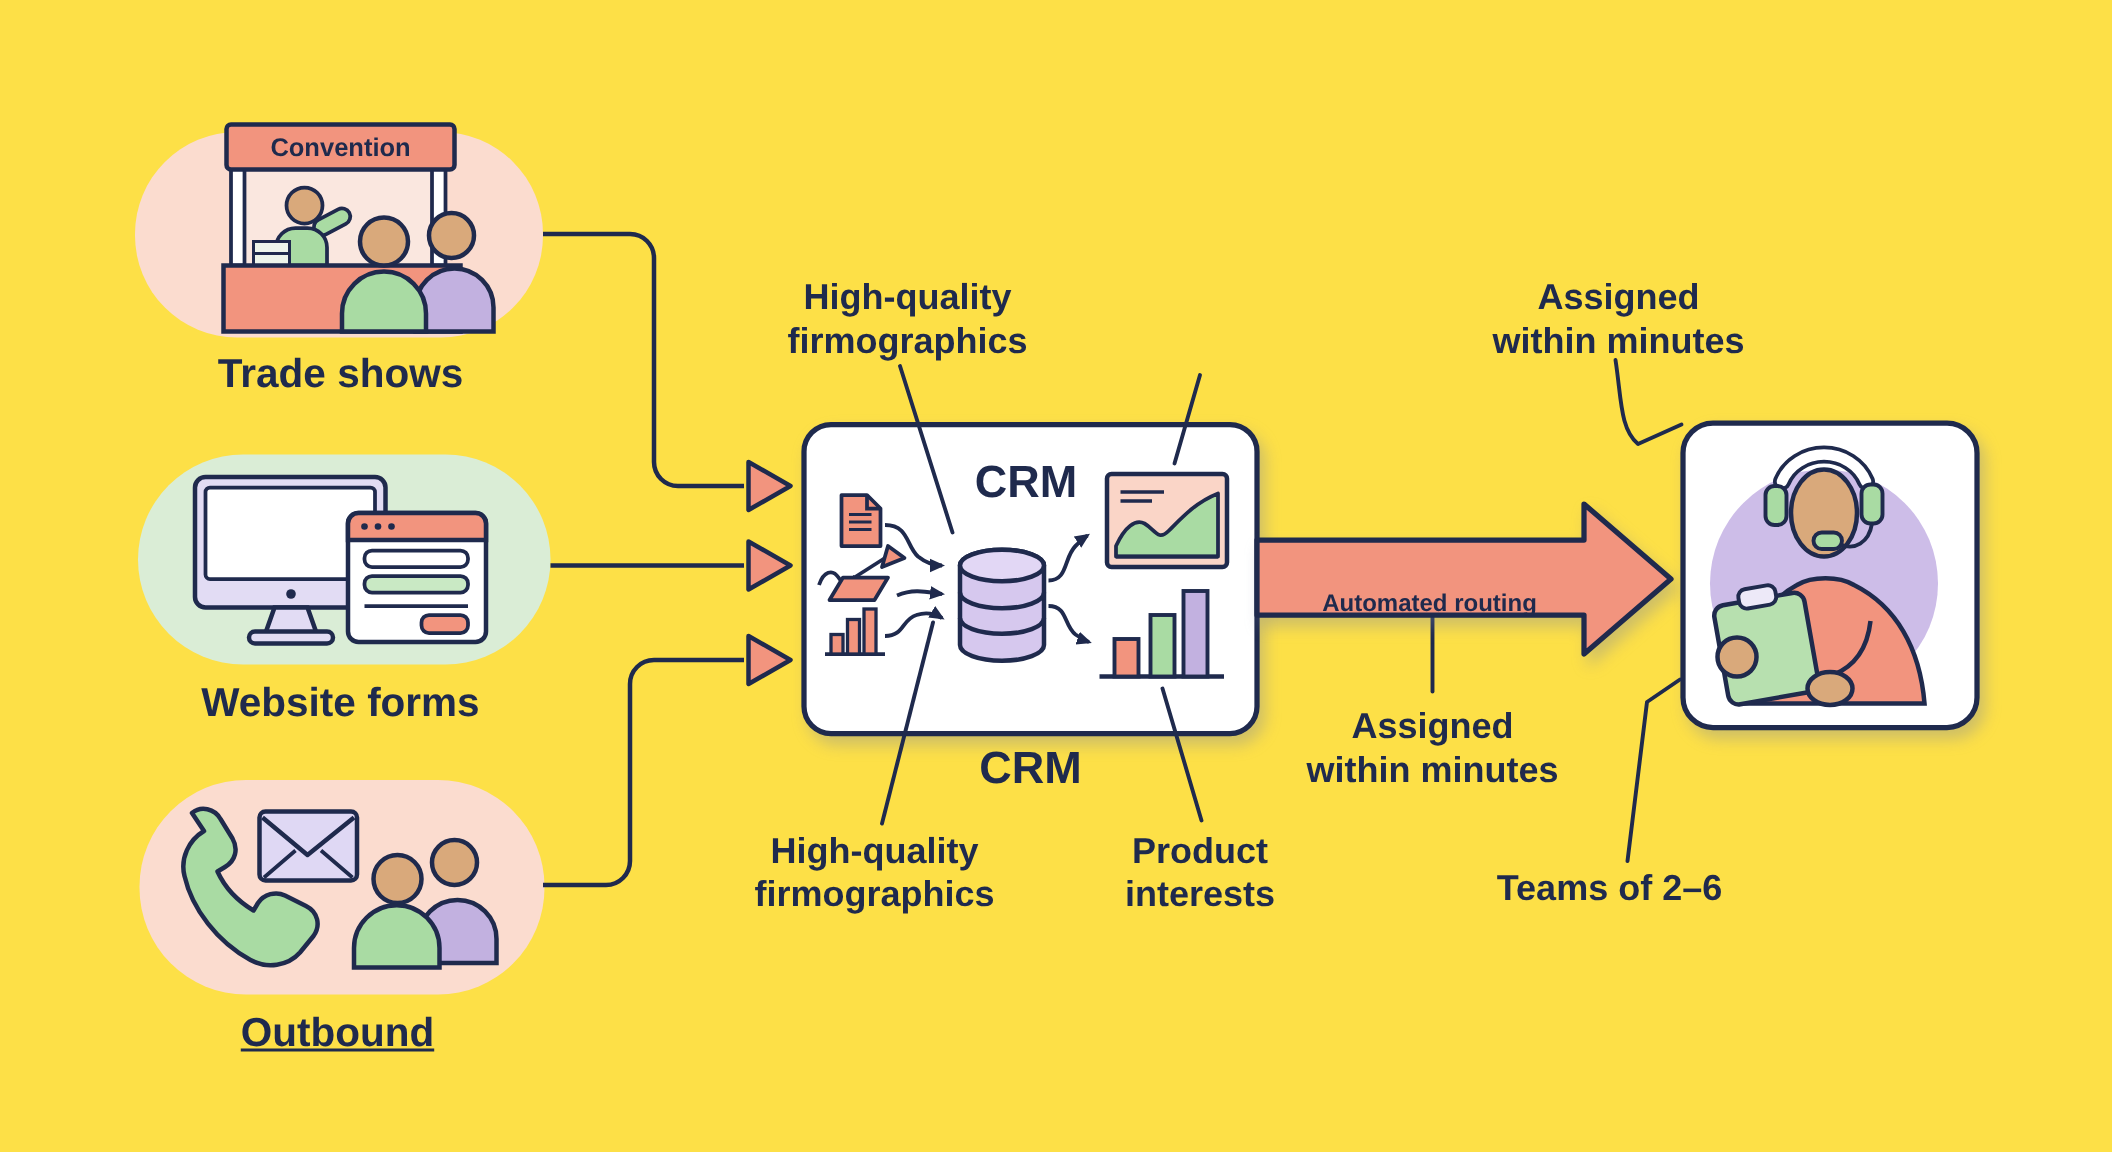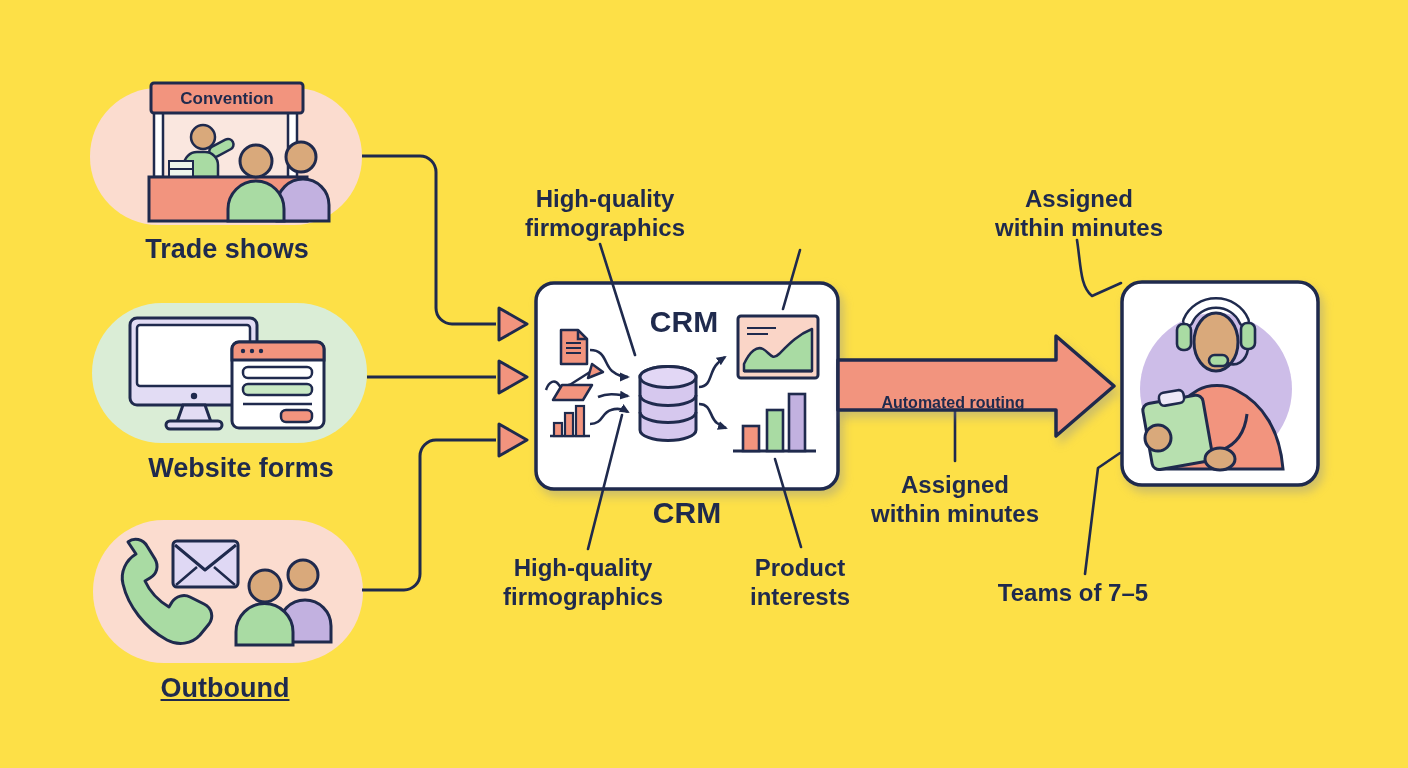--- a/index.html
+++ b/index.html
@@ -7,21 +7,21 @@
           font-family:"Liberation Sans",sans-serif;color:#1F2A4D;}
   #art{position:absolute;left:0;top:0;}
   .lbl{position:absolute;font-weight:700;text-align:center;line-height:1.21;color:#1F2A4D;}
   .ln{display:block;}
   .section{font-size:27px;}
   .annot{font-size:24px;}
   .shadowed{filter:drop-shadow(4px 6px 5px rgba(120,130,160,0.35));}
   #lbl-convention{left:151px;top:83px;width:152px;height:30px;font-size:17px;
                   display:flex;align-items:center;justify-content:center;line-height:1;}
   #lbl-trade{left:97px;top:233px;width:260px;}
-  #lbl-website{left:111px;top:452px;width:260px;}
+  #lbl-website{left:97px;top:452px;width:260px;}
   #lbl-outbound{left:95px;top:672px;width:260px;text-decoration:underline;}
   #lbl-crm-title{left:584px;top:304px;width:200px;font-size:30px;}
   #lbl-crm-caption{left:587px;top:495px;width:200px;font-size:30px;}
   #lbl-hq-top{left:505px;top:184px;width:200px;}
   #lbl-industry{left:707px;top:213px;width:200px;}
   #lbl-hq-bottom{left:483px;top:553px;width:200px;}
   #lbl-product{left:720px;top:553px;width:160px;}
   #lbl-routing{left:833px;top:369px;width:240px;font-size:16px;margin-top:24px;}
   #lbl-assigned-top{left:979px;top:184px;width:200px;}
   #lbl-assigned-bottom{left:855px;top:470px;width:200px;}
@@ -220,16 +220,16 @@
 <div class="lbl" id="lbl-routing">Automated routing</div>
 
 <div class="lbl annot" id="lbl-assigned-top">
   <span class="ln">Assigned</span>
   <span class="ln">within minutes</span>
 </div>
 <div class="lbl annot" id="lbl-assigned-bottom">
   <span class="ln">Assigned</span>
   <span class="ln">within minutes</span>
 </div>
-<div class="lbl annot" id="lbl-teams">Teams of 7–5</div>
+<div class="lbl annot" id="lbl-teams">Teams of 2–6</div>
 
 
 </div>
 
 </body></html>

